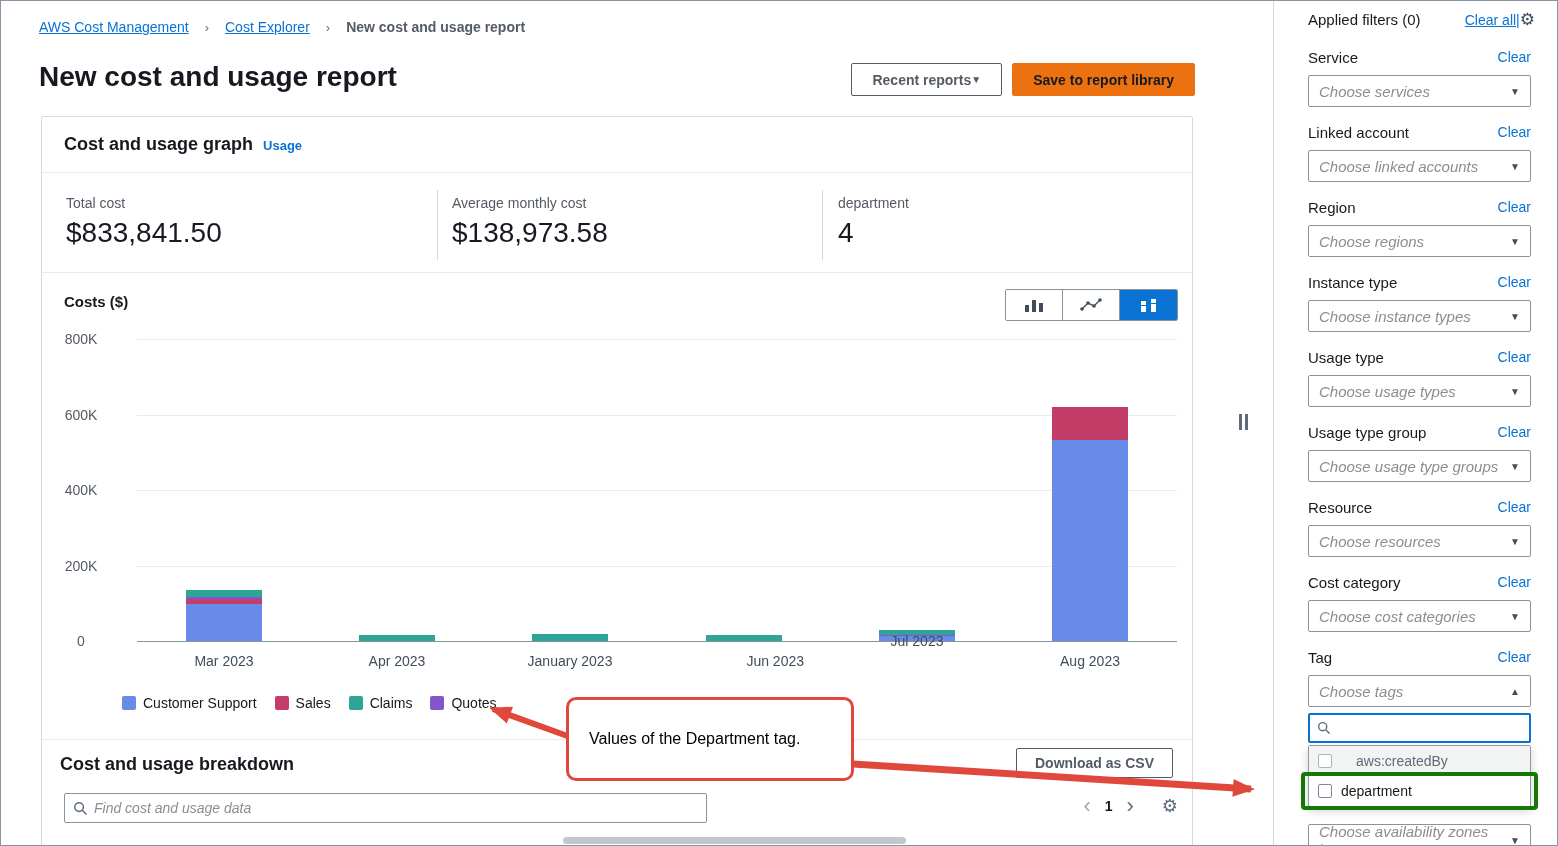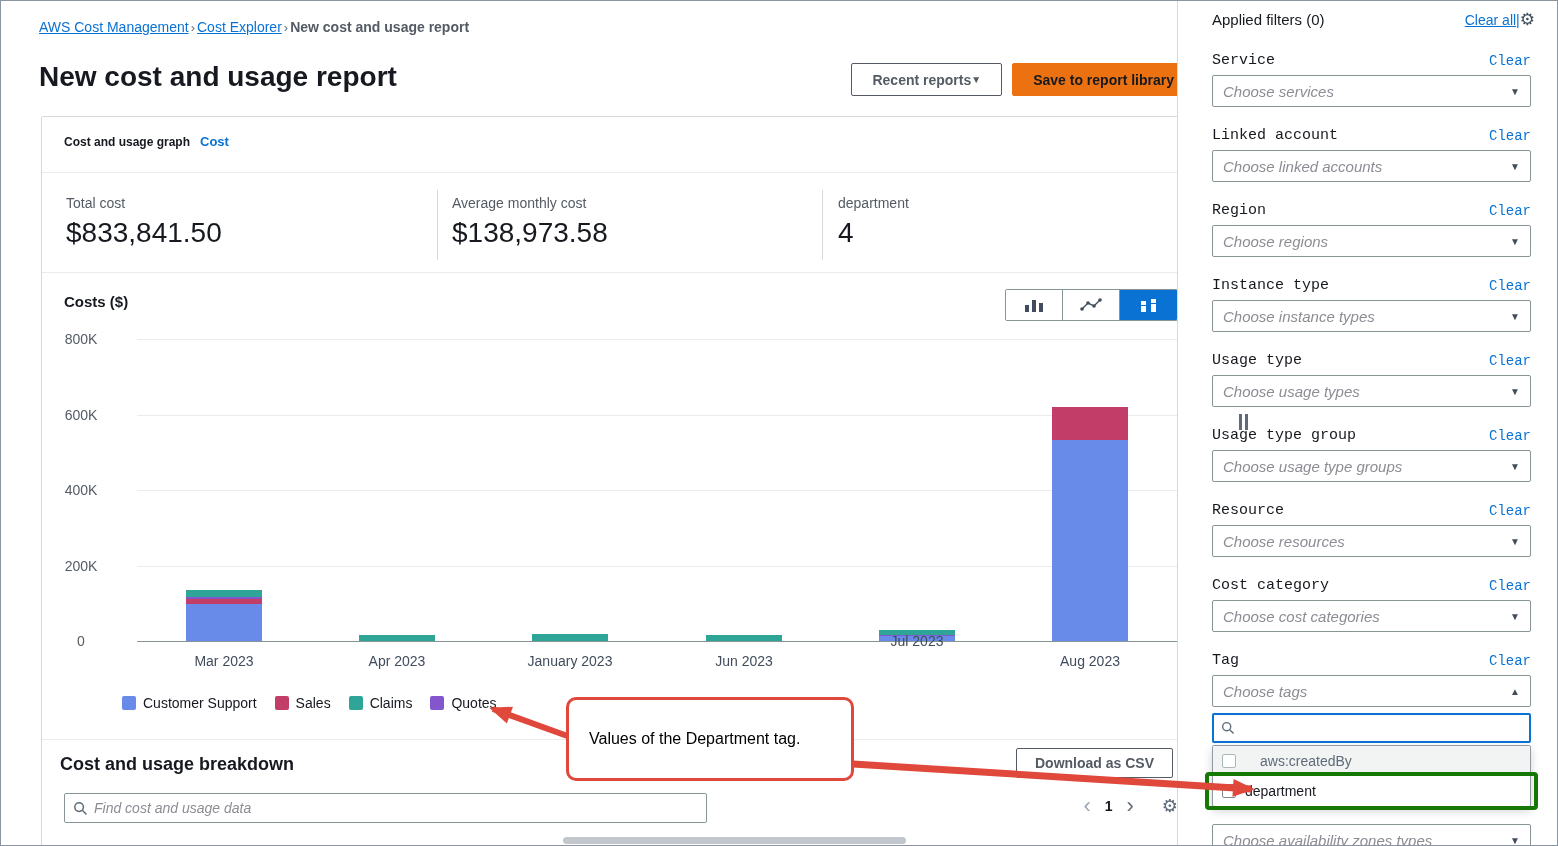--- a/index.html
+++ b/index.html
@@ -3,37 +3,37 @@
 <meta charset="utf-8">
 <style>
   * { margin:0; padding:0; box-sizing:border-box; }
   html,body { background:#ffffff; }
   body { font-family:"Liberation Sans", sans-serif; color:#16191f; }
   .page { position:relative; width:1558px; height:846px; border:1px solid #8b95a1; background:#fff; overflow:hidden; }
 
   
   .main { position:absolute; left:0; top:0; width:1232px; height:846px; background:#fff; overflow:hidden; }
 
-  .breadcrumb { position:absolute; left:38px; top:18px; font-size:14px; display:flex; align-items:center; gap:2px; }
+  .breadcrumb { position:absolute; left:38px; top:18px; font-size:14px; display:flex; align-items:center; gap:16px; }
   .breadcrumb a { color:#0972d3; text-decoration:underline; cursor:pointer; }
   .crumb-sep { color:#687078; font-size:13px; }
   .crumb-current { color:#545b64; font-weight:700; }
 
   .page-title { position:absolute; left:38px; top:60px; font-size:28px; font-weight:700; color:#16191f; }
 
   .header-actions { position:absolute; right:38px; top:62px; display:flex; gap:10px; }
   .btn { height:33px; border-radius:2px; font-size:14px; font-weight:700; display:flex; align-items:center; padding:0 20px; cursor:pointer; }
   .btn-secondary { background:#fff; border:1px solid #545b64; color:#545b64; }
   .btn-primary { background:#ec7211; border:1px solid #ec7211; color:#16191f; }
   .btn .caret { font-size:10px; }
 
   
   .card { position:absolute; left:40px; top:115px; width:1152px; height:770px; border:1px solid #d5dbdb; border-radius:2px; background:#fff; }
   .card-title-row { position:absolute; left:22px; top:17px; display:flex; align-items:baseline; gap:10px; }
-  .card-title { font-size:12px; font-weight:700; }
+  .card-title { font-size:18px; font-weight:700; }
   .info-link { font-size:13px; font-weight:700; color:#0972d3; cursor:pointer; }
   .hdiv { position:absolute; left:0; right:0; height:1px; background:#e9ebed; }
 
   .stat-label { position:absolute; font-size:14px; color:#545b64; }
   .stat-value { position:absolute; font-size:28px; color:#16191f; }
   .vdiv { position:absolute; top:185px; height:70px; width:1px; background:#d5dbdb; }
 
   .costs-label { position:absolute; left:22px; top:176px; font-size:15px; font-weight:700; }
 
   .toggle-group { position:absolute; right:14px; top:172px; display:flex; border:1px solid #879596; border-radius:2px; overflow:hidden; }
@@ -62,31 +62,31 @@
   .pager { position:absolute; right:14px; top:678px; display:flex; align-items:center; gap:14px; }
   .pg-chev { font-size:22px; line-height:22px; cursor:pointer; }
   .pg-prev { color:#9ba7b6; }
   .pg-next { color:#5f6b7a; }
   .pg-num { font-size:14px; font-weight:700; color:#16191f; cursor:pointer; }
   .gear { font-size:18px; color:#5f6b7a; cursor:pointer; line-height:18px; }
 
   .hscrollbar { position:absolute; left:562px; top:836px; width:343px; height:7px; border-radius:4px; background:#c1c7cd; }
 
   
-  .sidebar { position:absolute; right:0; top:0; width:380px; height:846px; background:#fff; border-left:1px solid #d5dbdb; overflow:hidden; }
+  .sidebar { position:absolute; right:0; top:0; width:284px; height:846px; background:#fff; border-left:1px solid #d5dbdb; overflow:hidden; }
   .sb-header { position:absolute; left:34px; right:22px; top:10px; display:flex; justify-content:space-between; align-items:center; }
   .sb-title { font-size:15px; color:#16191f; }
   .sb-header-right { display:flex; align-items:center; }
   .clearall-link { font-size:14px; color:#0972d3; text-decoration:underline; cursor:pointer; }
   .sb-pipe { color:#0972d3; font-size:14px; }
   .sb-gear { font-size:17px; color:#414d5c; cursor:pointer; line-height:17px; }
 
   .sb-body { position:absolute; left:34px; right:26px; top:48px; }
   .fsection { margin-bottom:17px; }
-  .frow { display:flex; justify-content:space-between; align-items:flex-end; height:20px; margin-bottom:6px;font-family:Liberation Mono, monospace; }
+  .frow { display:flex; justify-content:space-between; align-items:flex-start; height:20px; margin-bottom:6px; }
   .flabel { font-size:15px; color:#16191f; }
   .clear-link { font-size:14px; color:#0972d3; cursor:pointer; }
   .select { height:32px; border:1px solid #879596; border-radius:2px; background:#fff; display:flex; align-items:center; justify-content:space-between; padding:0 10px; cursor:pointer; }
   .placeholder { font-size:15px; font-style:italic; color:#8c8c94; }
   .select .caret { font-size:10px; color:#414d5c; }
 
   .tag-dd-search { margin-top:6px; height:30px; border:2px solid #0972d3; border-radius:2px; display:flex; align-items:center; padding-left:7px; gap:6px; background:#fff; }
   .tag-dd-search input { border:none; outline:none; flex:1; font-size:14px; font-family:"Liberation Sans", sans-serif; background:transparent; }
   .dd-panel { position:relative; z-index:3; margin-top:2px; background:#fff; border:1px solid #919ba1; border-radius:2px; box-shadow:0 4px 10px rgba(0,0,0,0.18); }
   .dd-option { display:flex; align-items:center; gap:9px; padding:7px 9px; font-size:14px; cursor:pointer; }
@@ -129,21 +129,21 @@
       </button>
       <button class="btn btn-primary">
         <span>Save to report library</span>
       </button>
     </div>
 
     <div class="card">
 
       <div class="card-title-row">
         <span class="card-title">Cost and usage graph</span>
-        <a class="info-link">Cost</a>
+        <a class="info-link">Usage</a>
       </div>
       <div class="hdiv" style="top:55px"></div>
 
       <span class="stat-label" style="left:24px; top:78px">Total cost</span>
       <span class="stat-value" style="left:24px; top:100px">$833,841.50</span>
       <div class="vdiv" style="left:395px; top:73px"></div>
       <span class="stat-label" style="left:410px; top:78px">Average monthly cost</span>
       <span class="stat-value" style="left:410px; top:100px">$138,973.58</span>
       <div class="vdiv" style="left:780px; top:73px"></div>
       <span class="stat-label" style="left:796px; top:78px">department</span>
@@ -193,21 +193,21 @@
           <div class="bar-seg" style="left: 144px; width: 76px; top: 326px; height: 38px; background: rgb(104, 138, 232);"></div>
           <div class="bar-seg" style="left: 144px; width: 76px; top: 322px; height: 5px; background: rgb(195, 61, 105);"></div>
           <div class="bar-seg" style="left: 144px; width: 76px; top: 320px; height: 2px; background: rgb(132, 86, 206);"></div>
           <div class="bar-seg" style="left: 144px; width: 76px; top: 313px; height: 7px; background: rgb(46, 165, 151);"></div>
           <div class="xtick" style="left: 122px; top: 376px;">Mar 2023</div>
           <div class="bar-seg" style="left: 317px; width: 76px; top: 358px; height: 6px; background: rgb(46, 165, 151);"></div>
           <div class="xtick" style="left: 295px; top: 376px;">Apr 2023</div>
           <div class="bar-seg" style="left: 490px; width: 76px; top: 357px; height: 7px; background: rgb(46, 165, 151);"></div>
           <div class="xtick" style="left: 468px; top: 376px;">January 2023</div>
           <div class="bar-seg" style="left: 664px; width: 76px; top: 358px; height: 6px; background: rgb(46, 165, 151);"></div>
-          <div class="xtick" style="left: 642px; top: 376px;">Jun 2023</div>
+          <div class="xtick" style="left: 642px; top: 376px; text-align: right;">Jun 2023</div>
           <div class="bar-seg" style="left: 837px; width: 76px; top: 359px; height: 5px; background: rgb(104, 138, 232);"></div>
           <div class="bar-seg" style="left: 837px; width: 76px; top: 357px; height: 2px; background: rgb(132, 86, 206);"></div>
           <div class="bar-seg" style="left: 837px; width: 76px; top: 353px; height: 5px; background: rgb(46, 165, 151);"></div>
           <div class="xtick" style="left: 815px; top: 356px;">Jul 2023</div>
           <div class="bar-seg" style="left: 1010px; width: 76px; top: 163px; height: 201px; background: rgb(104, 138, 232);"></div>
           <div class="bar-seg" style="left: 1010px; width: 76px; top: 130px; height: 33px; background: rgb(195, 61, 105);"></div>
           <div class="xtick" style="left: 988px; top: 376px;">Aug 2023</div>
         </div>
       <div id="legend">
           <div class="legend-item">

